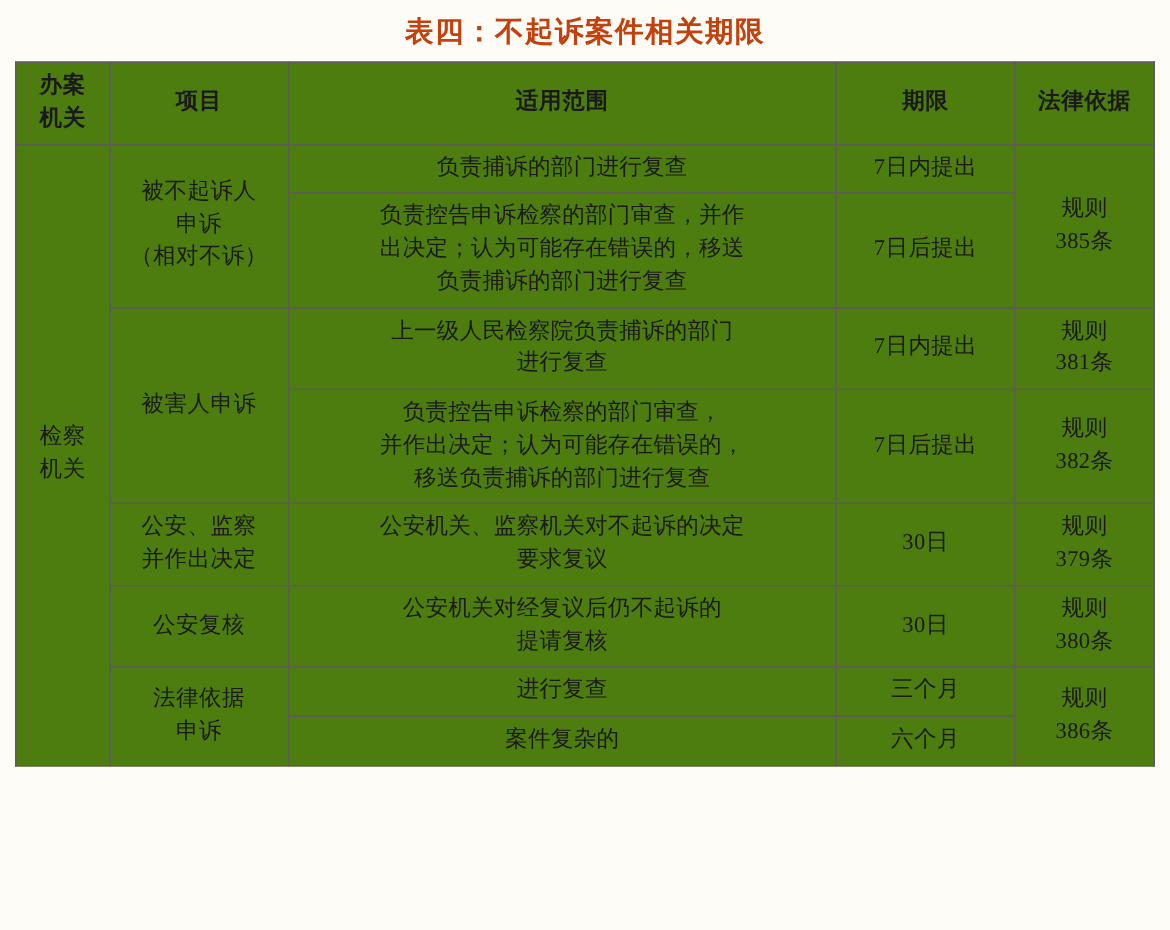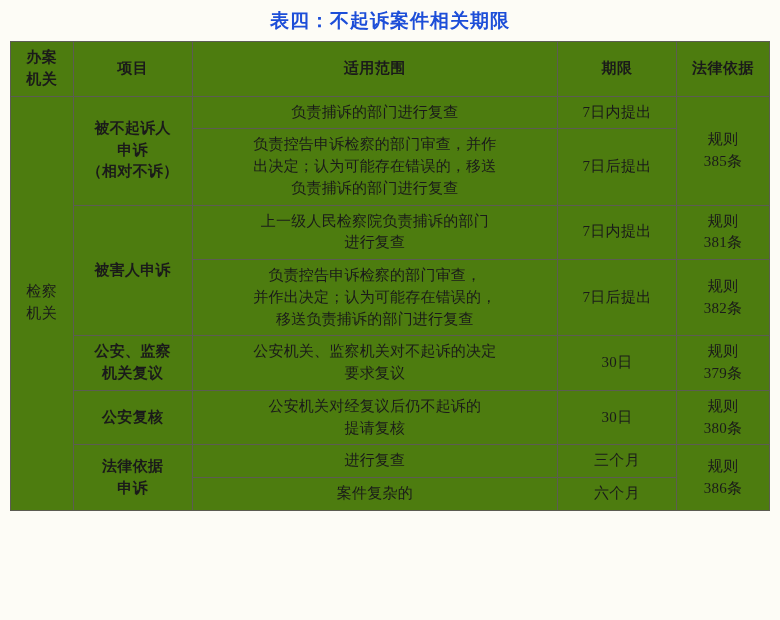--- a/index.html
+++ b/index.html
@@ -21,21 +21,21 @@
     background: #fdfcf6;
     box-sizing: border-box;
   }
   .doc-title {
     text-align: center;
     font-size: 19px;
     font-weight: bold;
     letter-spacing: 1px;
     padding-top: 8px;
     padding-bottom: 7px;
-    color: #1d4ed8;
+    color: #c2410c;
     font-family: "Liberation Serif", serif;
   }
   table.main {
     border-collapse: collapse;
     table-layout: fixed;
     margin: 0 10px;
     width: 760px;
     background: #4d7c0f;
   }
   table.main td {
@@ -53,33 +53,34 @@
     font-size: 16px;
     padding: 8px 4px;
     letter-spacing: 0.5px;
   }
   td.org {
     font-weight: normal;
     font-size: 16px;
     letter-spacing: 0.5px;
   }
   td.item {
-    font-weight: bold;
+    font-weight: normal;
     font-size: 15px;
     letter-spacing: 0.3px;
   }
   td.scope {
     text-align: center;
     padding: 6px 10px;
     letter-spacing: 0.2px;
     border-radius: 12px;
   }
   td.scope.justified {
     text-align: justify;
     text-align-last: center;
+    font-family: Liberation Mono, monospace;
   }
   td.term {
     letter-spacing: 0.3px;
   }
   td.law {
     letter-spacing: 0.3px;
     line-height: 1.5;
   }
   .law-line { display: block; }
 </style>
@@ -164,21 +165,21 @@
         <td class="term">7日后提出</td>
         <td class="law">
           <span class="law-line">规则</span>
           <span class="law-line">382条</span>
         </td>
       </tr>
 
       <tr>
         <td class="item">
           <span class="law-line">公安、监察</span>
-          <span class="law-line">机关复议</span>
+          <span class="law-line">并作出决定</span>
         </td>
         <td class="scope">
           <span class="law-line">公安机关、监察机关对不起诉的决定</span>
           <span class="law-line">要求复议</span>
         </td>
         <td class="term">30日</td>
         <td class="law">
           <span class="law-line">规则</span>
           <span class="law-line">379条</span>
         </td>

